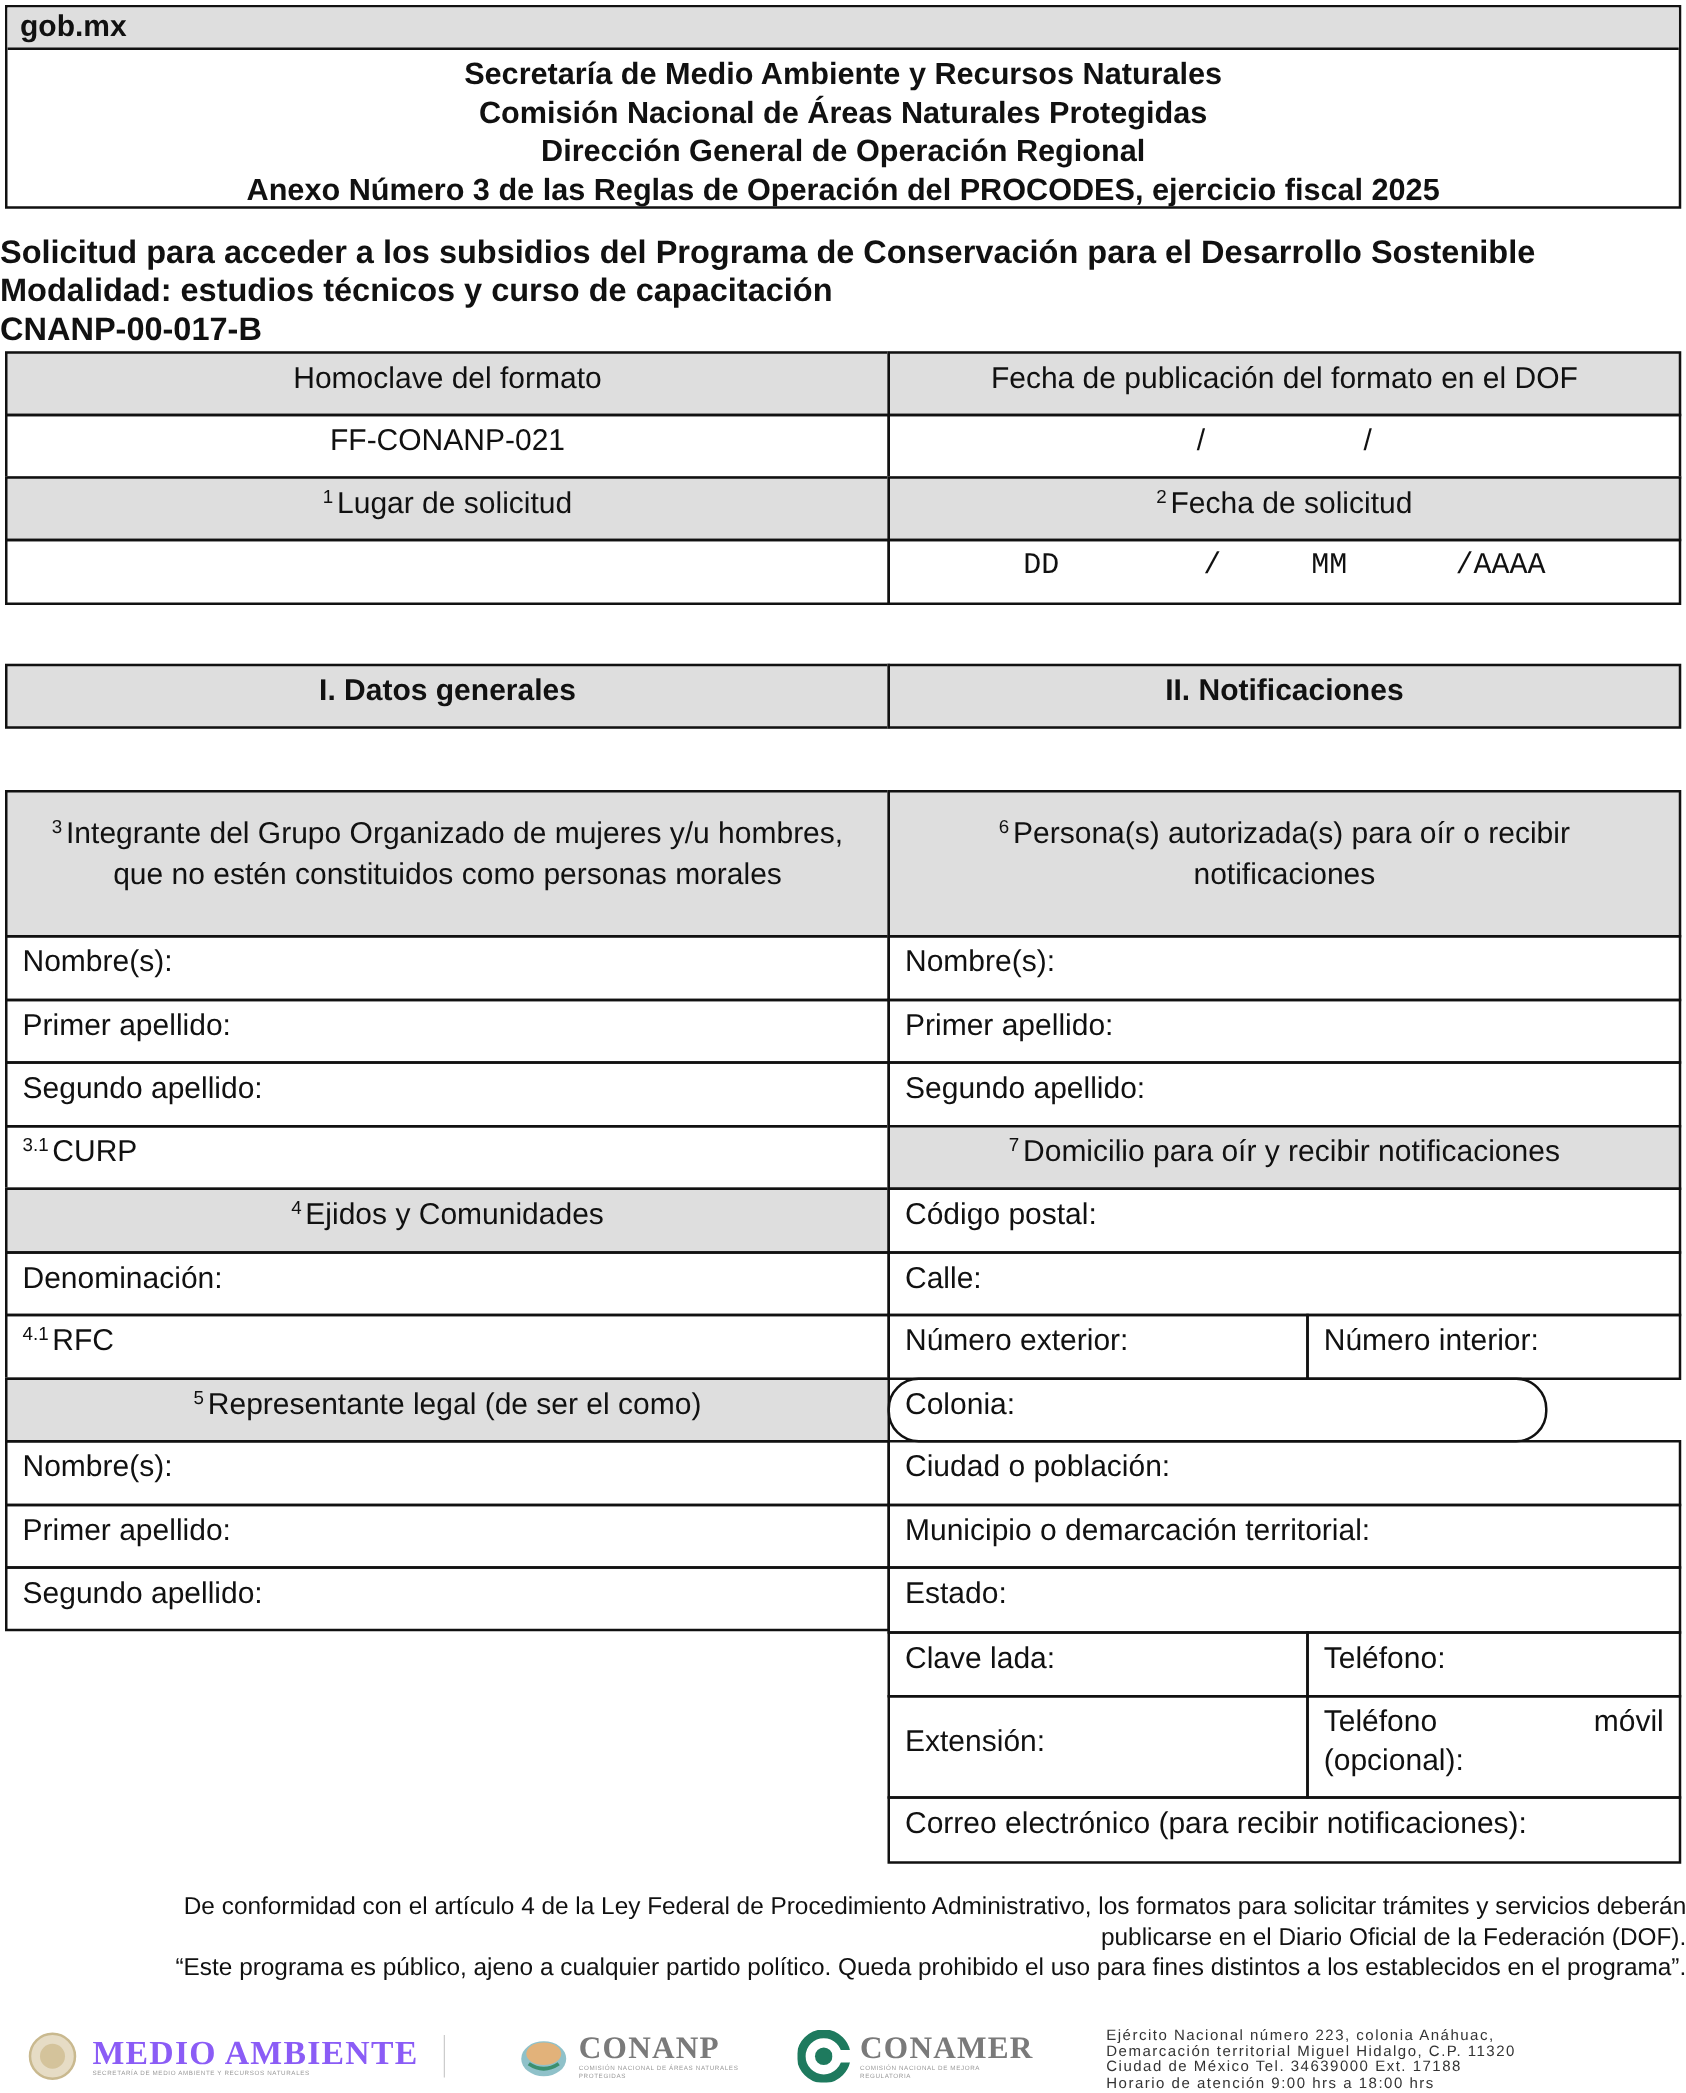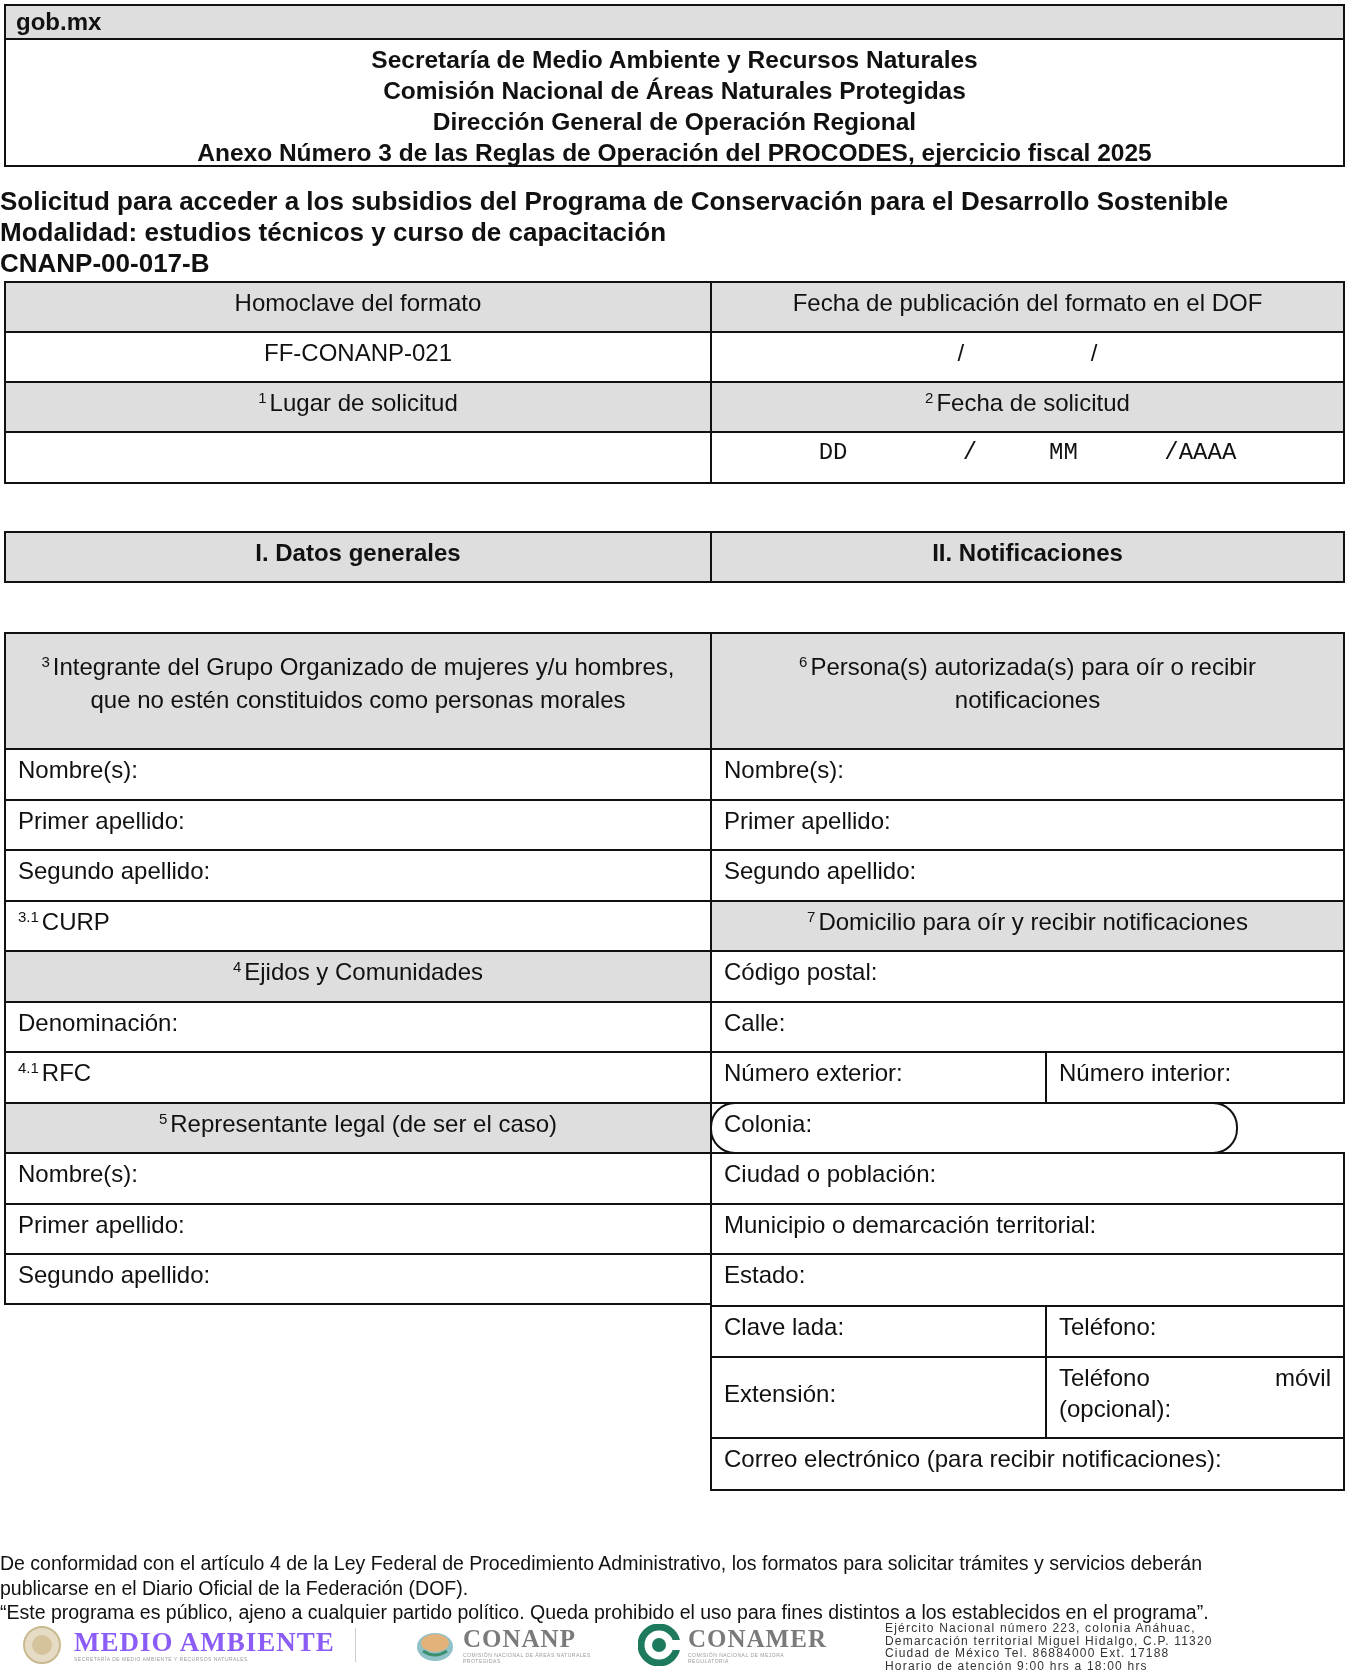--- a/index.html
+++ b/index.html
@@ -14,21 +14,21 @@
   .bold { font-weight: bold; }
 
   
   #hdr { left: 4px; top: 4px; width: 1341px; height: 163px; border: 2px solid #111; }
   #gob { left: 0; top: 0; width: 100%; height: 34px; border-bottom: 2px solid #111; background: #dedede;
          font-weight: bold; font-size: 24px; line-height: 32px; padding-left: 10px; }
   #hdr-lines { left: 0; top: 38px; width: 100%; text-align: center; font-weight: bold; font-size: 24.5px; line-height: 31px; }
 
   #title-lines { left: 0; top: 186px; width: 1349px; text-align: left; font-weight: bold; font-size: 26px; line-height: 31px; }
 
-  #footnote { left: 0; top: 1513px; width: 1349px; text-align: left; font-size: 19.5px; line-height: 24.5px; margin-top: 38px; }
+  #footnote { left: 0; top: 1513px; width: 1349px; text-align: right; font-size: 19.5px; line-height: 24.5px; }
 
   .logo { position: absolute; top: 1622px; height: 46px; display: flex; align-items: center; }
   .logo .word { font-family: "Liberation Serif", serif; font-weight: bold; letter-spacing: 1px; }
   .logo .sub { font-size: 5px; color: #999; letter-spacing: 0.5px; }
   #addr { left: 885px; top: 1622px; width: 380px; font-size: 12px; line-height: 12.5px; color: #333; letter-spacing: 1.2px; }
 </style>
 </head>
 <body>
 
 <div id="hdr" class="abs">
@@ -65,21 +65,21 @@
 
 <div>
   <div class="cell center gray" style="left:4px;top:632px;width:708px;height:118px;padding:16px 30px 0 30px;line-height:33px;"><sup>3</sup><span>Integrante del Grupo Organizado de mujeres y/u hombres, que no estén constituidos como personas morales</span></div>
   <div class="cell left" style="left:4px;top:748px;width:708px;height:53px;">Nombre(s):</div>
   <div class="cell left" style="left:4px;top:799px;width:708px;height:52px;">Primer apellido:</div>
   <div class="cell left" style="left:4px;top:849px;width:708px;height:53px;">Segundo apellido:</div>
   <div class="cell left" style="left:4px;top:900px;width:708px;height:52px;"><sup>3.1</sup><span>CURP</span></div>
   <div class="cell center gray" style="left:4px;top:950px;width:708px;height:53px;"><sup>4</sup><span>Ejidos y Comunidades</span></div>
   <div class="cell left" style="left:4px;top:1001px;width:708px;height:52px;">Denominación:</div>
   <div class="cell left" style="left:4px;top:1051px;width:708px;height:53px;"><sup>4.1</sup><span>RFC</span></div>
-  <div class="cell center gray" style="left:4px;top:1102px;width:708px;height:52px;"><sup>5</sup><span>Representante legal (de ser el caso)</span></div>
+  <div class="cell center gray" style="left:4px;top:1102px;width:708px;height:52px;"><sup>5</sup><span>Representante legal (de ser el como)</span></div>
   <div class="cell left" style="left:4px;top:1152px;width:708px;height:53px;">Nombre(s):</div>
   <div class="cell left" style="left:4px;top:1203px;width:708px;height:52px;">Primer apellido:</div>
   <div class="cell left" style="left:4px;top:1253px;width:708px;height:52px;">Segundo apellido:</div>
 </div>
 
 <div>
   <div class="cell center gray" style="left:710px;top:632px;width:635px;height:118px;padding:16px 30px 0 30px;line-height:33px;"><sup>6</sup><span>Persona(s) autorizada(s) para oír o recibir notificaciones</span></div>
   <div class="cell left" style="left:710px;top:748px;width:635px;height:53px;">Nombre(s):</div>
   <div class="cell left" style="left:710px;top:799px;width:635px;height:52px;">Primer apellido:</div>
   <div class="cell left" style="left:710px;top:849px;width:635px;height:53px;">Segundo apellido:</div>
@@ -143,15 +143,15 @@
   </svg>
   <div style="margin-left:8px;">
     <div class="word" style="font-size:25px;color:#7a7a7a;line-height:26px;">CONAMER</div>
     <div class="sub" style="width:120px;">COMISIÓN NACIONAL DE MEJORA REGULATORIA</div>
   </div>
 </div>
 
 <div id="addr" class="abs">
   <div>Ejército Nacional número 223, colonia Anáhuac,</div>
   <div>Demarcación territorial Miguel Hidalgo, C.P. 11320</div>
-  <div>Ciudad de México Tel. 86884000 Ext. 17188</div>
+  <div>Ciudad de México Tel. 34639000 Ext. 17188</div>
   <div>Horario de atención 9:00 hrs a 18:00 hrs</div>
 </div>
 
 </body></html>

